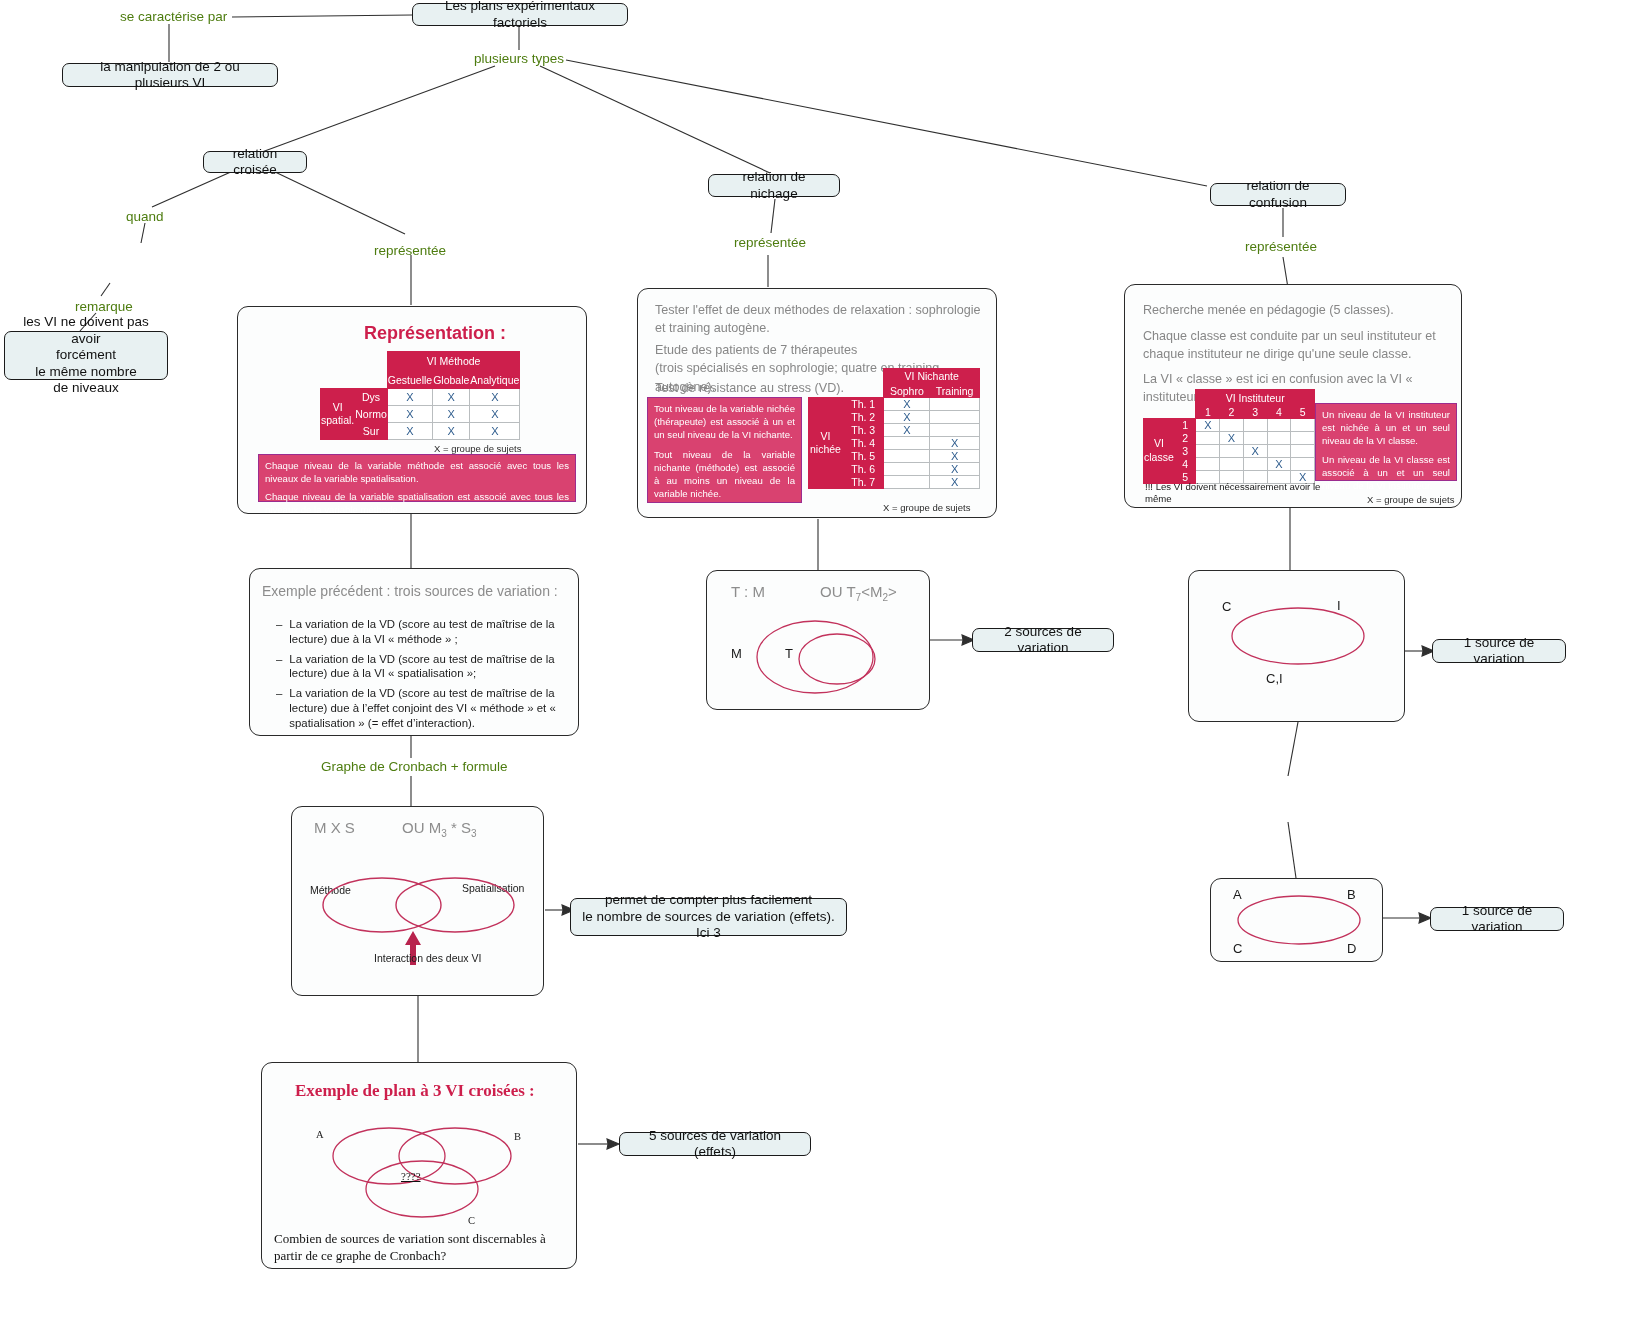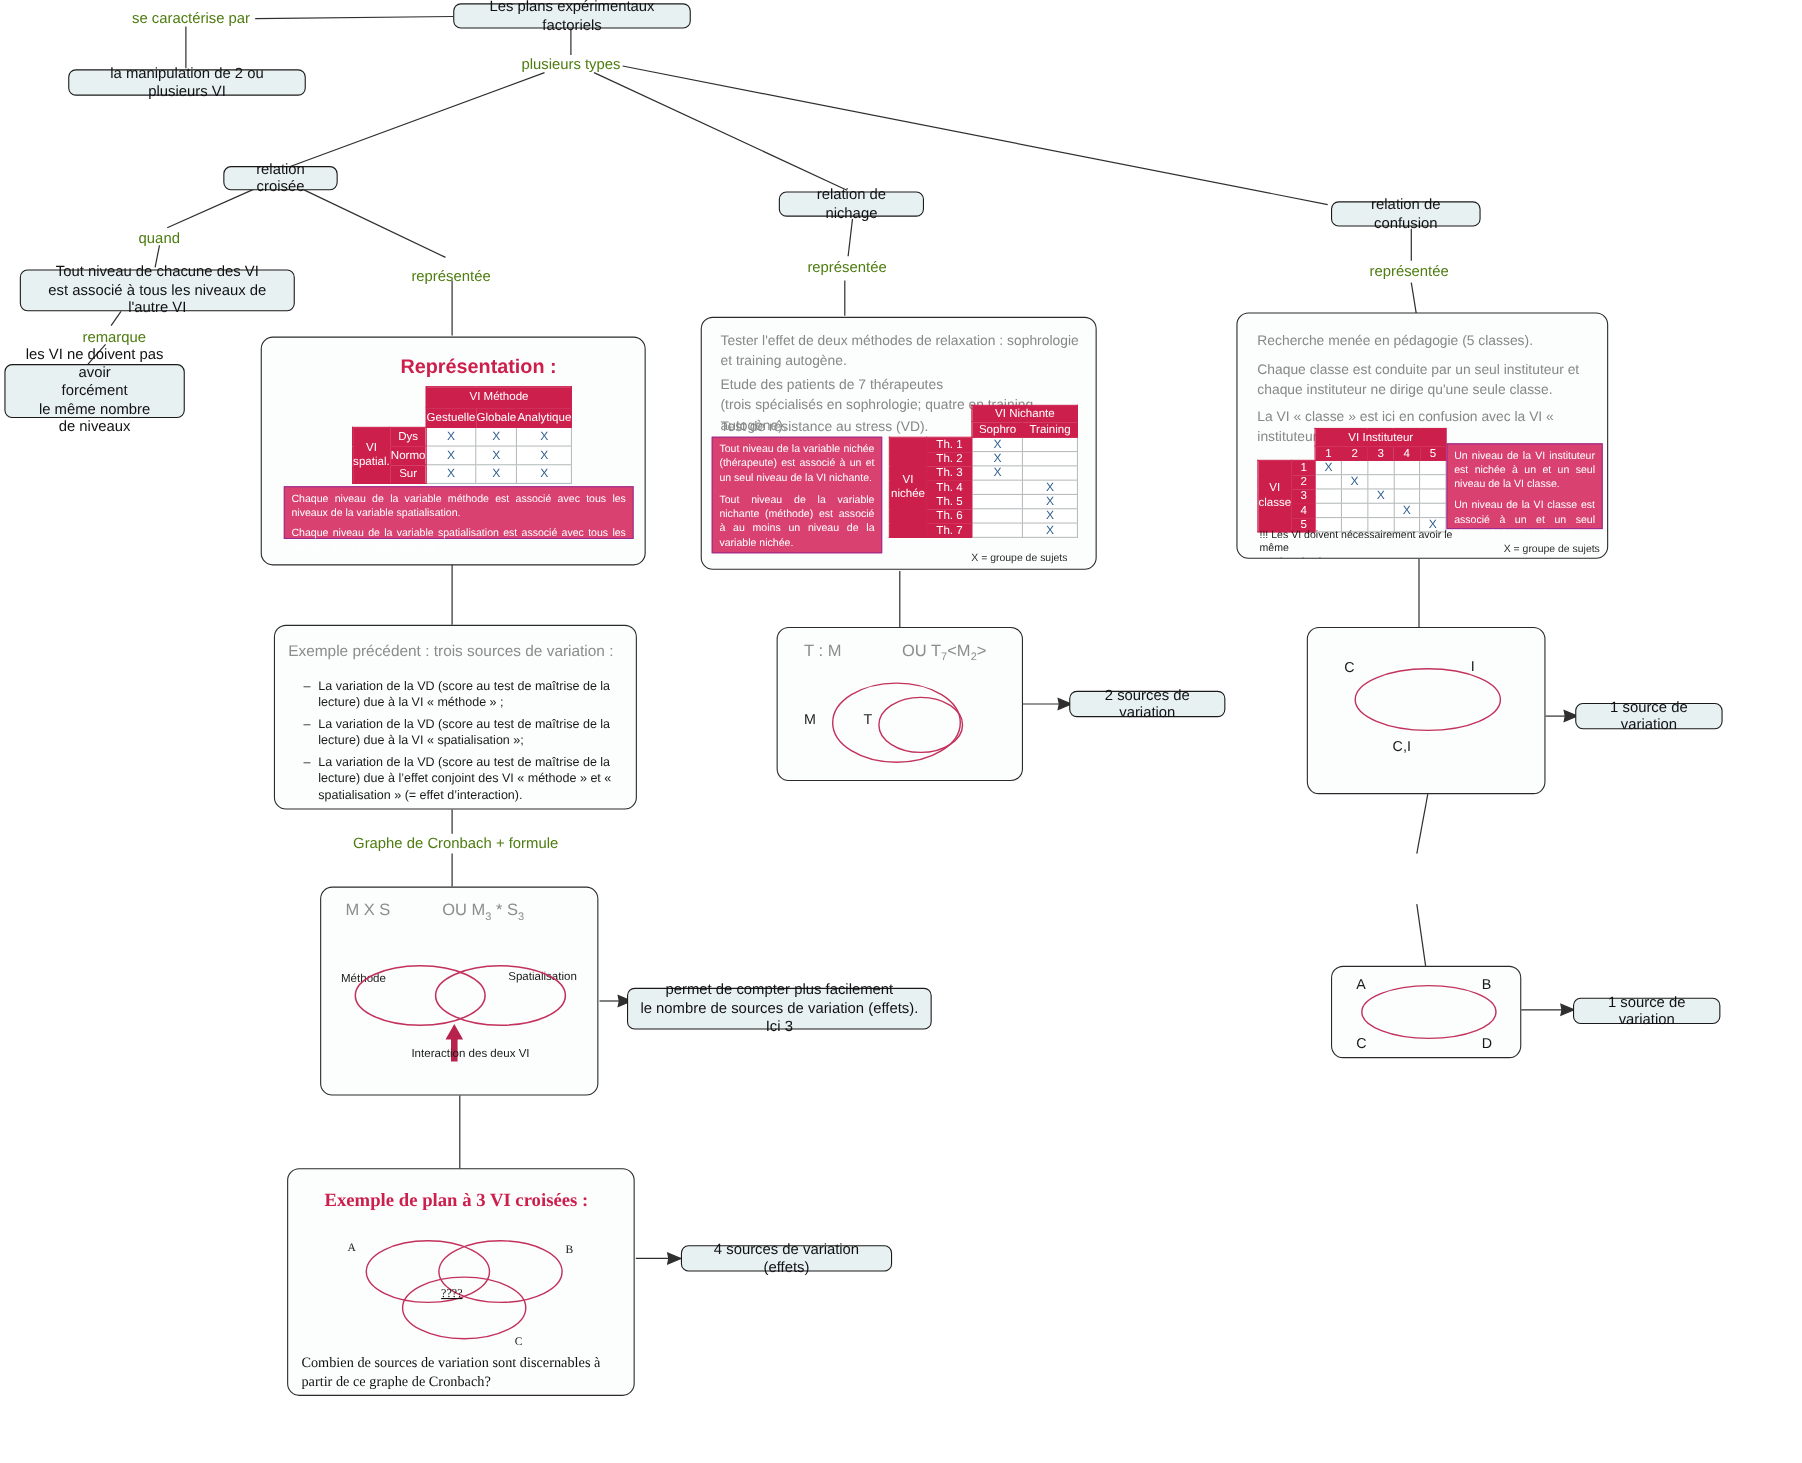--- a/index.html
+++ b/index.html
@@ -177,22 +177,20 @@
   <div class="pill" style="left:62px;top:63px;width:216px;height:24px;">la manipulation de 2 ou plusieurs VI</div>
 
   <div class="pill" style="left:203px;top:151px;width:104px;height:22px;">relation croisée</div>
 
   <div class="pill" style="left:708px;top:174px;width:132px;height:23px;">relation de nichage</div>
 
   <div class="pill" style="left:1210px;top:183px;width:136px;height:23px;">relation de confusion</div>
 
   <div class="linklabel" style="left:126px;top:209px;">quand</div>
 
-  <div class="pill" style="left:18px;top:245px;width:250px;height:38px;">Tout niveau de chacune des VI
-est associé à tous les niveaux de l'autre VI</div>
 
   <div class="linklabel" style="left:75px;top:299px;">remarque</div>
 
   <div class="pill" style="left:4px;top:331px;width:164px;height:49px;">les VI ne doivent pas avoir
 forcément
 le même nombre
 de niveaux</div>
 
   <div class="linklabel" style="left:374px;top:243px;">représentée</div>
   <div class="linklabel" style="left:734px;top:235px;">représentée</div>
@@ -232,21 +230,21 @@
         <td class="rside" style="height:17px;">Sur</td>
         <td class="cellx">X</td>
         <td class="cellx">X</td>
         <td class="cellx">X</td>
       </tr>
     </tbody>
       </table>
 
     <div class="capt" style="left:196px;top:136px;">X = groupe de sujets</div>
 
-    <div class="notepink" style="left:20px;top:135px;width:318px;height:48px;">
+    <div class="notepink" style="left:20px;top:147px;width:318px;height:48px;">
       <div>Chaque niveau de la variable méthode est associé avec tous les niveaux de la variable spatialisation.</div>
       <div style="height:5px;"></div>
       <div>Chaque niveau de la variable spatialisation est associé avec tous les niveaux de la variable méthode.</div>
     </div>
   </div>
 
   <div class="card" style="left:637px;top:288px;width:360px;height:230px;">
     <div class="cardtext" style="left:17px;top:12px;width:330px;">Tester l'effet de deux méthodes de relaxation : sophrologie
 et training autogène.</div>
     <div class="cardtext" style="left:17px;top:52px;width:335px;">Etude des patients de 7 thérapeutes
@@ -480,15 +478,15 @@
     <div class="venlabel" style="left:206px;top:152px;">C</div>
     <svg style="position:absolute;left:54px;top:54px;" width="212" height="110" viewBox="0 0 212 110">
       <ellipse cx="73" cy="39" rx="56" ry="28" fill="none" stroke="#c2325c" stroke-width="1.3"></ellipse>
       <ellipse cx="139" cy="39" rx="56" ry="28" fill="none" stroke="#c2325c" stroke-width="1.3"></ellipse>
       <ellipse cx="106" cy="72" rx="56" ry="28" fill="none" stroke="#c2325c" stroke-width="1.3"></ellipse>
     </svg>
     <div style="position:absolute;left:139px;top:107px;font-size:11px;color:#111;text-decoration:underline;">????</div>
     <div class="qtext" style="left:12px;top:168px;width:296px;">Combien de sources de variation sont discernables à partir de ce graphe de Cronbach?</div>
   </div>
 
-  <div class="pill" style="left:619px;top:1132px;width:192px;height:24px;">4 sources de variation (effets)</div>
+  <div class="pill" style="left:619px;top:1132px;width:192px;height:24px;">5 sources de variation (effets)</div>
 
 </div>
 
 </body></html>

